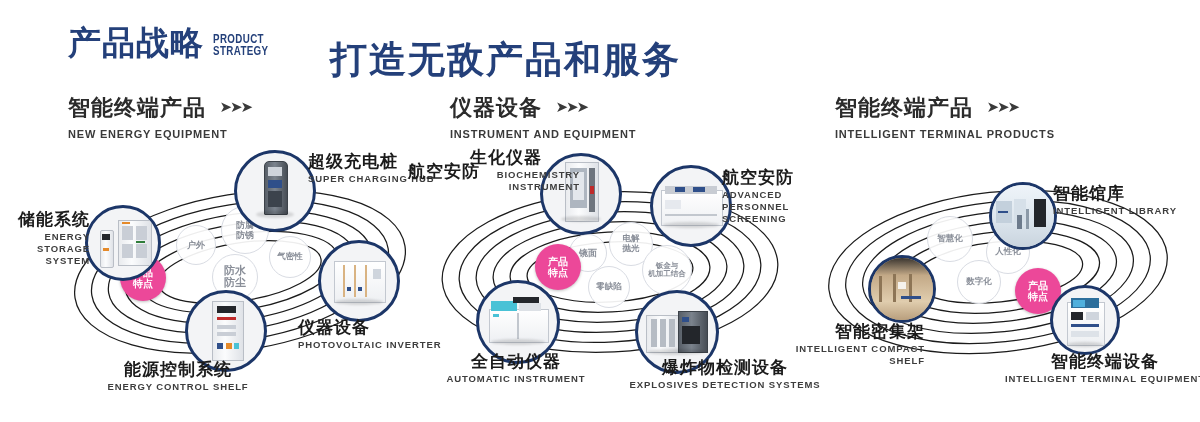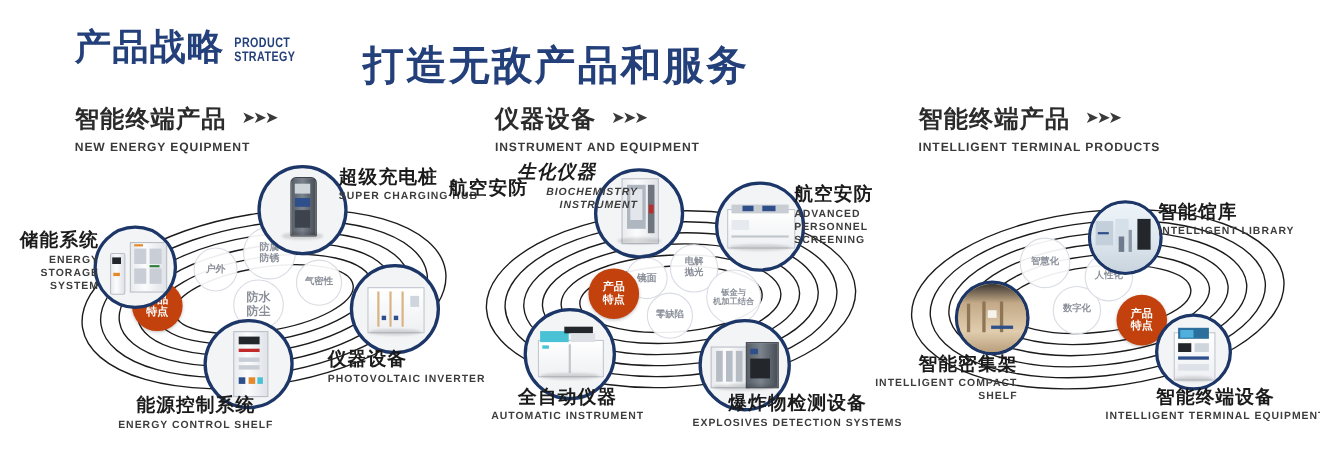--- a/index.html
+++ b/index.html
@@ -51,21 +51,21 @@
 
   
   .feat{
     position:absolute;border-radius:50%;
     border:1px solid #d9dce3;background:rgba(255,255,255,.92);
     color:#8a8f99;display:flex;align-items:center;justify-content:center;
     text-align:center;line-height:1.12;font-weight:bold;
     font-family:"DejaVu Sans",sans-serif;
   }
   .feat.core{
-    background:#c2410c;border:none;color:#ffffff;
+    background:#ec4899;border:none;color:#ffffff;
     box-shadow:0 1px 3px rgba(0,0,0,.25);
   }
 
   
   .lab{position:absolute;}
   .lab .cn{font-size:17px;font-weight:bold;color:#1b1b1b;letter-spacing:1px;
            font-family:"DejaVu Sans",sans-serif;line-height:1.12;white-space:nowrap;}
   .lab .en{font-size:9.5px;font-weight:bold;color:#3d3d3d;letter-spacing:.9px;
            line-height:1.25;margin-top:2px;white-space:pre-line;}
   .lab.right{text-align:right;}
@@ -241,21 +241,21 @@
         <div class="pan" style="left:27px;top:12px;width:17px;height:40px;background:#aeb6c0;"></div>
         <div class="pan d" style="left:46px;top:12px;width:6px;height:44px;"></div>
         <div class="pan" style="left:30px;top:16px;width:11px;height:28px;background:#e3e7ec;"></div>
         <div class="pan" style="left:47px;top:30px;width:4px;height:8px;background:#c02a2a;"></div>
         <div class="shadow" style="left:18px;top:60px;width:40px;height:6px;"></div>
       </div>
     </div>
     <div class="lab" style="left:-2px;top:12px;width:90px;">
       <div class="cn">航空安防</div>
     </div>
-    <div class="lab" style="left:60px;top:-2px;width:110px;font-style:italic;">
+    <div class="lab" style="left:60px;top:-2px;width:110px;">
       <div class="cn">生化仪器</div>
       <div class="en" style="text-align:right;">BIOCHEMISTRY
 INSTRUMENT</div>
     </div>
 
     <div class="node" style="left:240px;top:15px;width:76px;height:76px;">
       <div class="art">
         <div class="m cab wh" style="left:8px;top:22px;width:60px;height:34px;"></div>
         <div class="pan" style="left:12px;top:18px;width:52px;height:8px;background:#c8ccd3;"></div>
         <div class="pan b" style="left:22px;top:19px;width:10px;height:5px;"></div>

